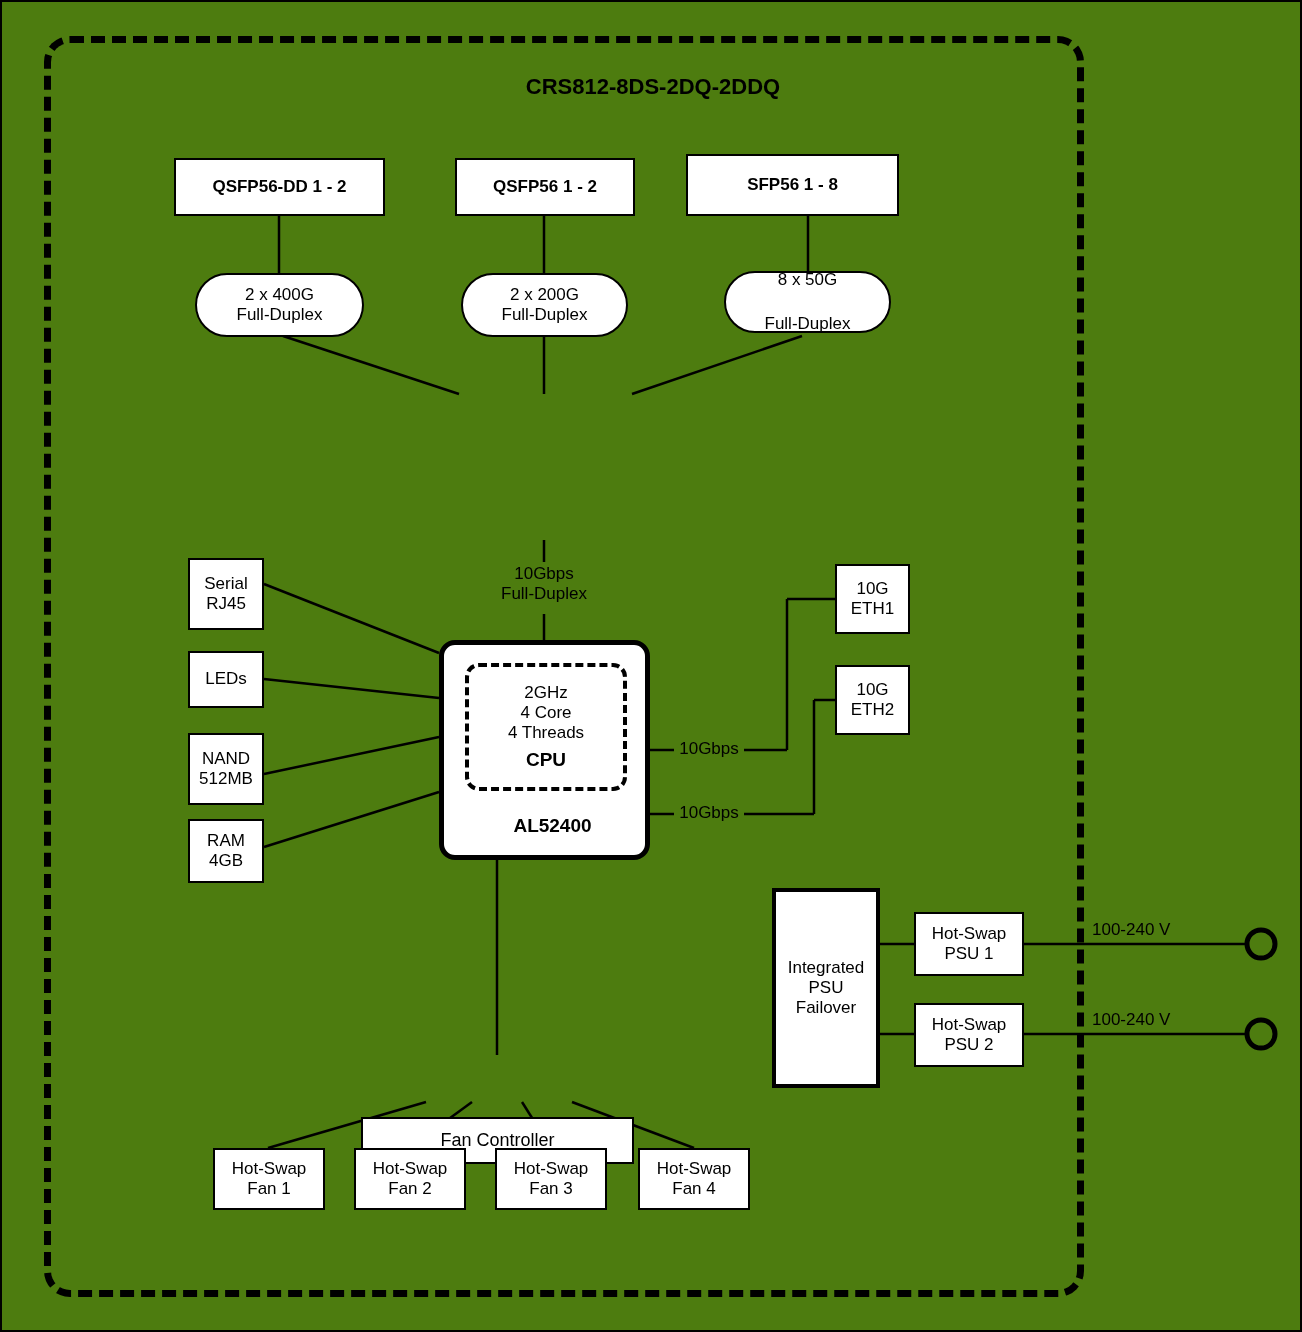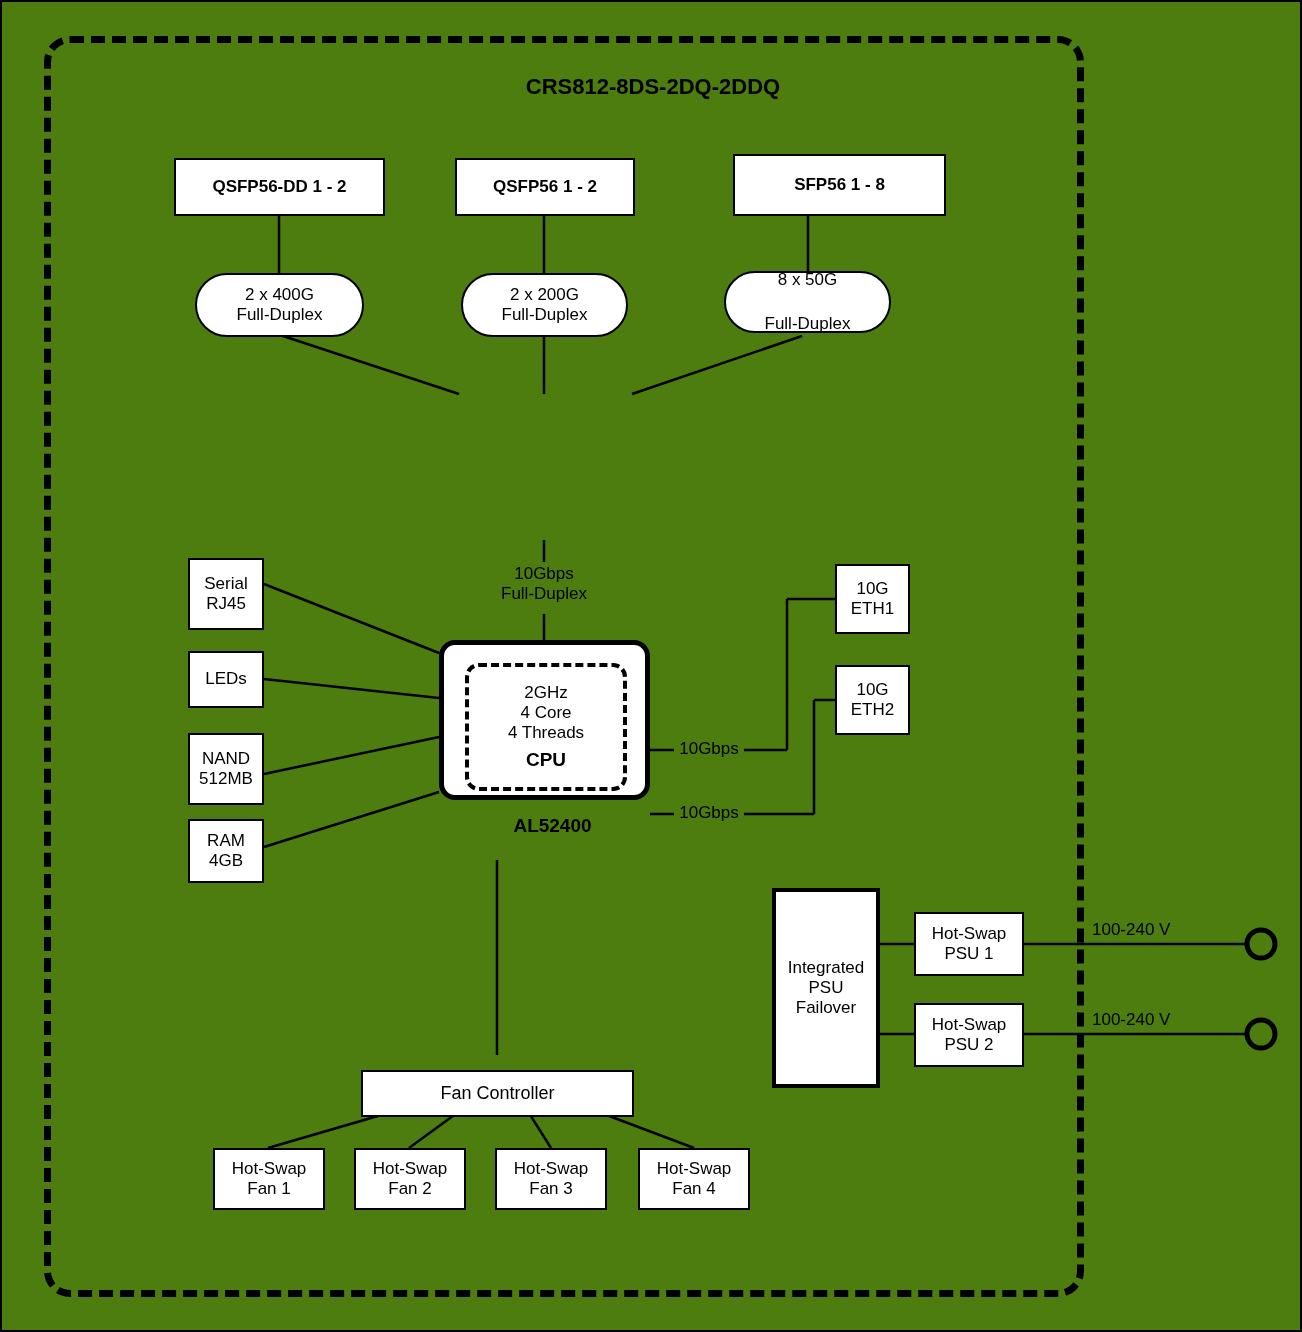--- a/index.html
+++ b/index.html
@@ -146,21 +146,21 @@
       <circle cx="1259" cy="1032" r="14"></circle>
     </g>
   </svg>
 
   <div class="node rect-box" style="left:172px; top:156px; width:211px; height:58px; font-size:17px; font-weight:bold;">
     <span>QSFP56-DD 1 - 2</span>
   </div>
   <div class="node rect-box" style="left:453px; top:156px; width:180px; height:58px; font-size:17px; font-weight:bold;">
     <span>QSFP56 1 - 2</span>
   </div>
-  <div class="node rect-box" style="left:731px; top:152px; width:213px; height:62px; font-size:17px; font-weight:bold;">
+  <div class="node rect-box" style="left:684px; top:152px; width:213px; height:62px; font-size:17px; font-weight:bold;">
     <span>SFP56 1 - 8</span>
   </div>
 
   <div class="node pill-box" style="left:193px; top:271px; width:169px; height:64px; font-size:17px;">
     <span>2 x 400G</span>
     <span>Full-Duplex</span>
   </div>
   <div class="node pill-box" style="left:459px; top:271px; width:167px; height:64px; font-size:17px;">
     <span>2 x 200G</span>
     <span>Full-Duplex</span>
@@ -169,21 +169,21 @@
     <span>8 x 50G</span>
     <span>Full-Duplex</span>
   </div>
 
 
   <div class="label-free" style="left:442px; top:562px; width:200px; font-size:17px;">
     <div>10Gbps</div>
     <div>Full-Duplex</div>
   </div>
 
-  <div class="node cpu-outer" style="left:437px; top:638px; width:211px; height:160px;">
+  <div class="node cpu-outer" style="left:437px; top:638px; width:211px; height:220px;">
     <div class="node cpu-inner-dashed" style="position:absolute; left:21px; top:18px; width:162px; height:128px; font-size:17px;">
       <span class="plain-line">2GHz</span>
       <span class="plain-line">4 Core</span>
       <span class="plain-line">4 Threads</span>
       <span class="bold-line" style="margin-top:6px; font-size:19px;">CPU</span>
     </div>
     <span class="bold-line" style="position:absolute; left:8px; top:170px; width:201px; text-align:center; font-size:19px;">AL52400</span>
   </div>
 
   <div class="node rect-box" style="left:186px; top:556px; width:76px; height:72px; font-size:17px;">
@@ -207,21 +207,21 @@
     <span>ETH1</span>
   </div>
   <div class="node rect-box" style="left:833px; top:663px; width:75px; height:70px; font-size:17px;">
     <span>10G</span>
     <span>ETH2</span>
   </div>
 
   <div class="label-free" style="left:672px; top:737px; width:70px; font-size:17px;">10Gbps</div>
   <div class="label-free" style="left:672px; top:801px; width:70px; font-size:17px;">10Gbps</div>
 
-  <div class="node rect-box" style="left:359px; top:1068px; width:273px; height:47px; font-size:18px;">
+  <div class="node rect-box" style="left:359px; top:1115px; width:273px; height:47px; font-size:18px;">
     <span>Fan Controller</span>
   </div>
 
   <div class="node rect-box" style="left:211px; top:1146px; width:112px; height:62px; font-size:17px;">
     <span>Hot-Swap</span>
     <span>Fan 1</span>
   </div>
   <div class="node rect-box" style="left:352px; top:1146px; width:112px; height:62px; font-size:17px;">
     <span>Hot-Swap</span>
     <span>Fan 2</span>

